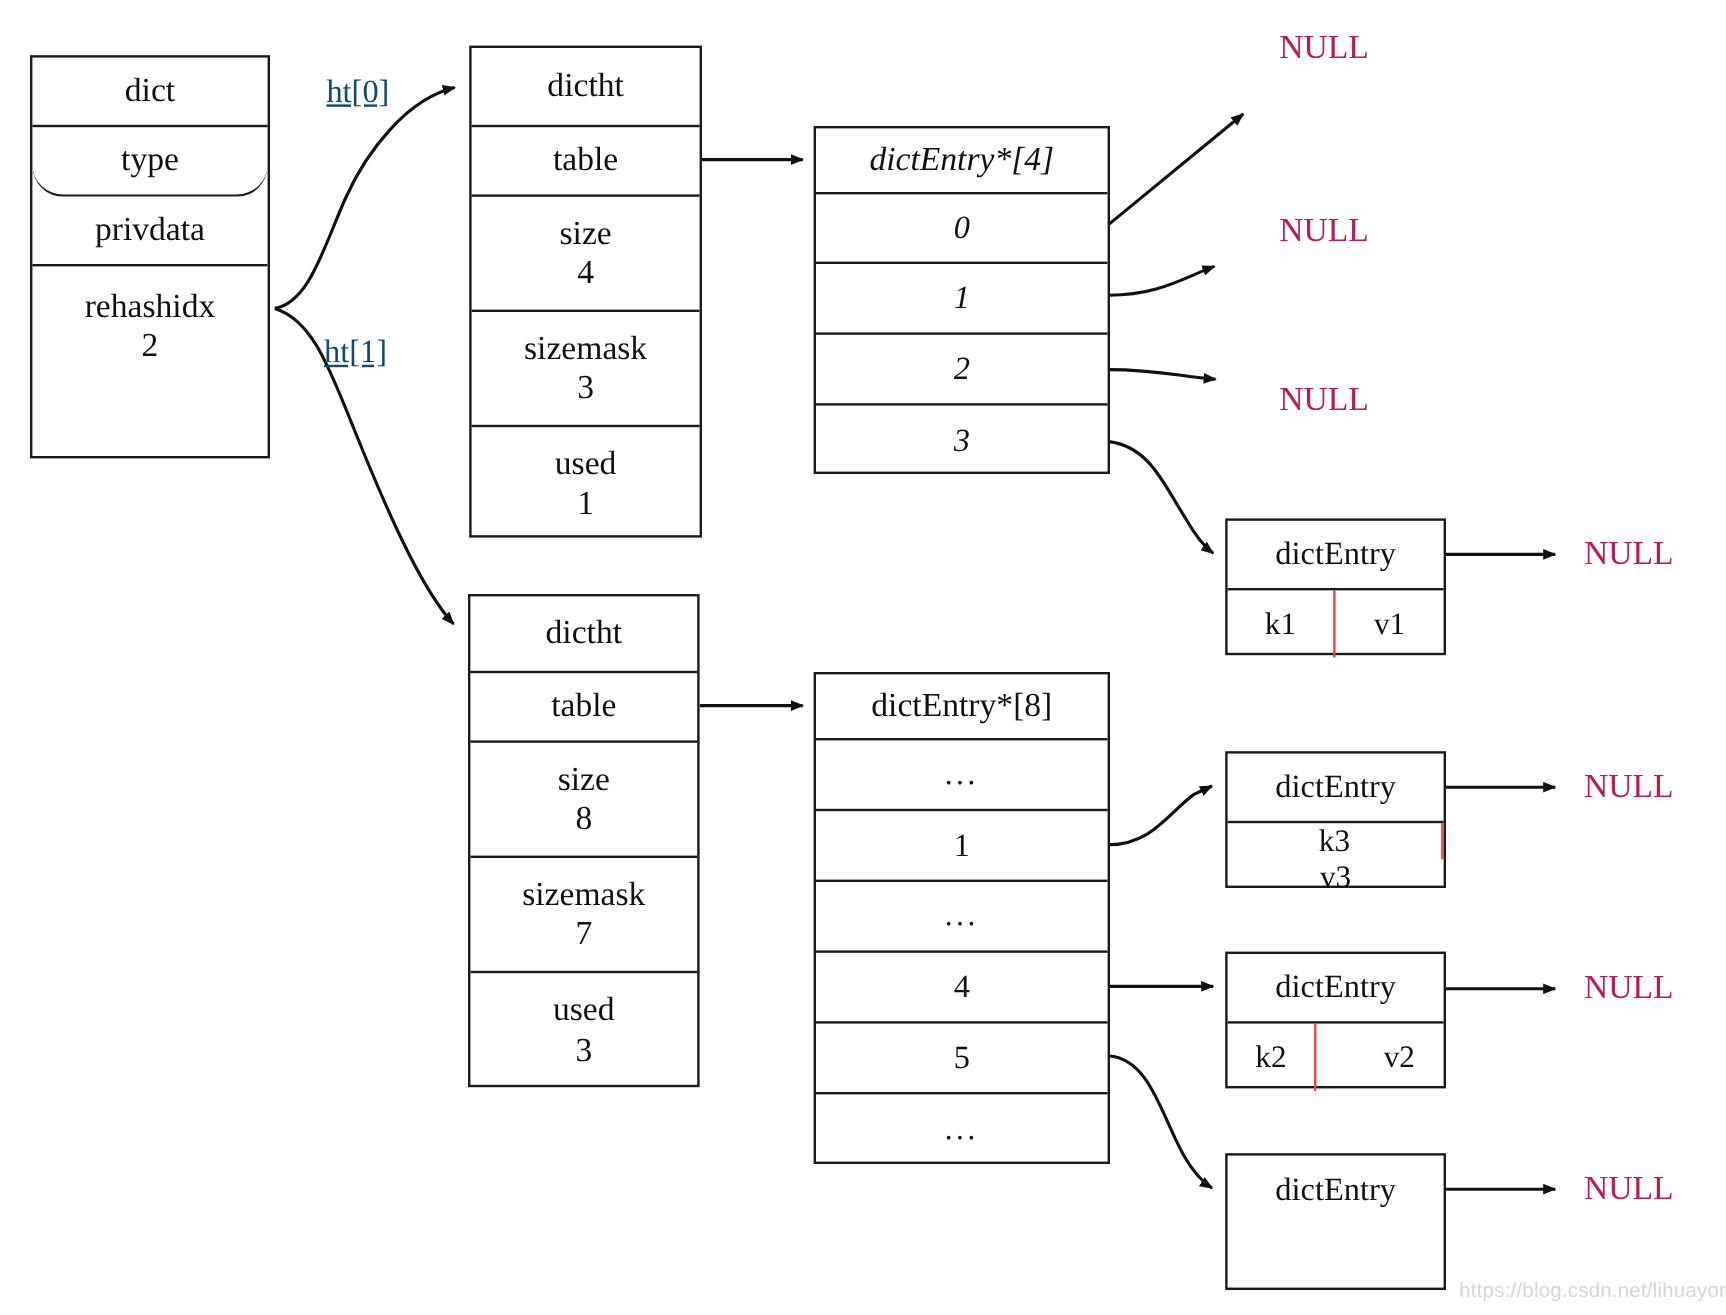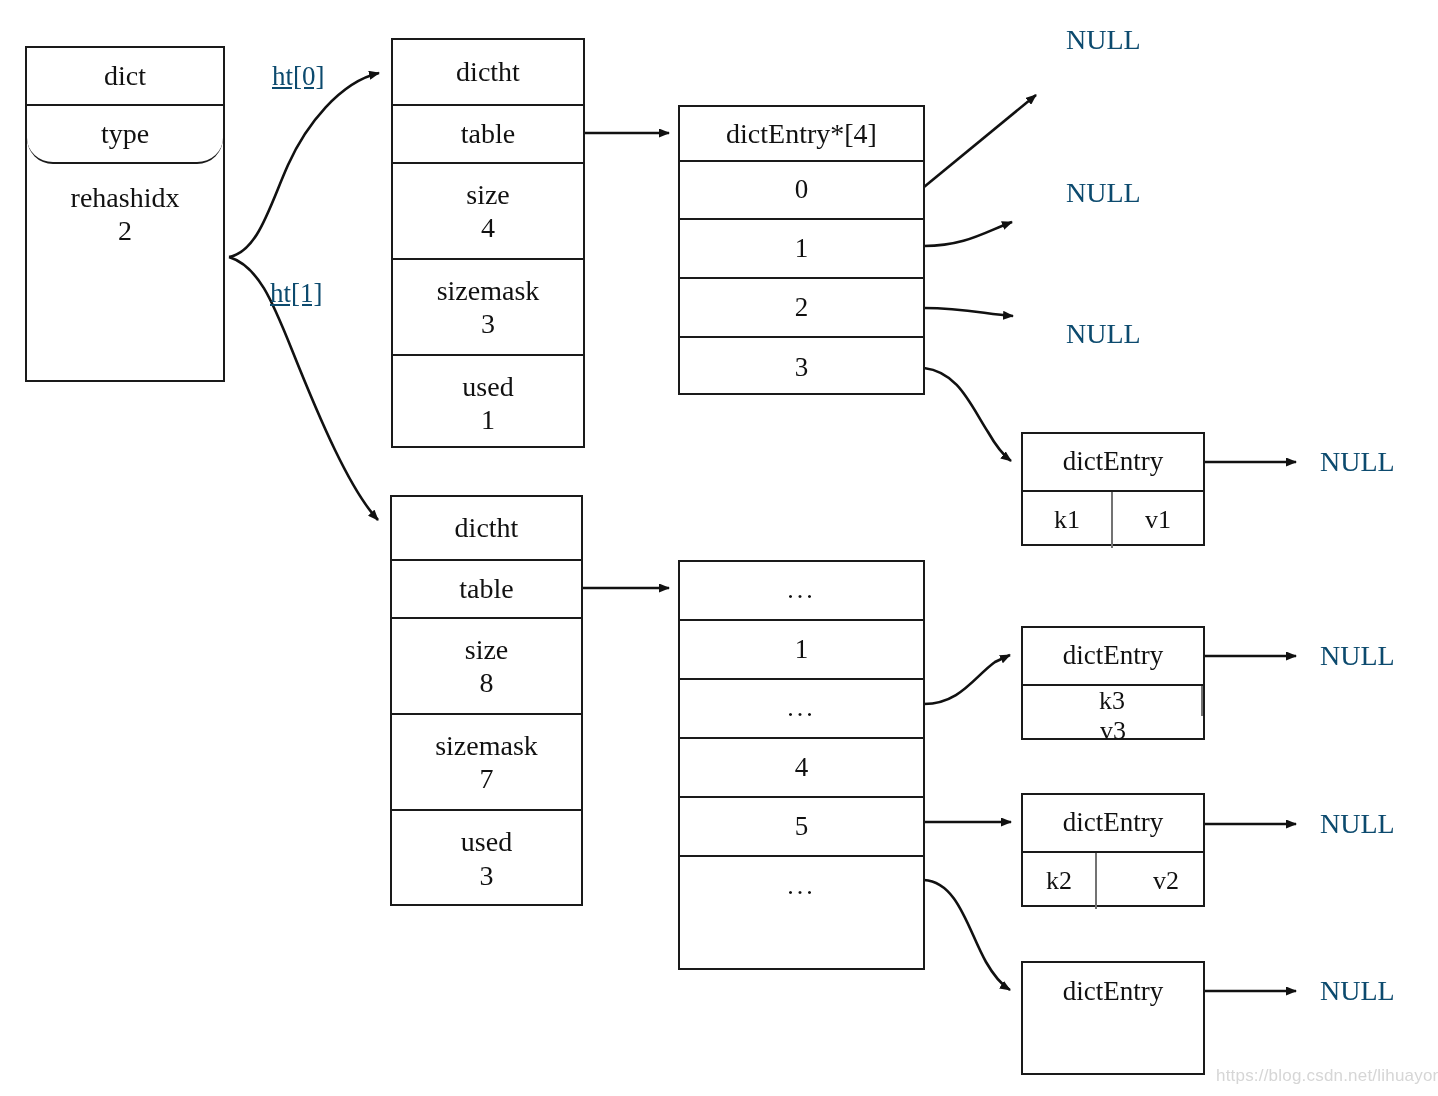--- a/index.html
+++ b/index.html
@@ -49,30 +49,30 @@
     box-sizing: border-box;
   }
   .kvcell {
     flex: 1 1 50%;
     display: flex;
     align-items: center;
     justify-content: center;
     box-sizing: border-box;
     color: #111111;
   }
-  .kvcell.left { border-right: 2px solid #737373; }
+  .kvcell.left { border-right: 2px solid #ef4444; }
   .edge-label {
     position: absolute;
     color: #0c4a6e;
     white-space: nowrap;
     text-decoration: underline;
   }
   .null-label {
     position: absolute;
-    color: #0c4a6e;
+    color: #be185d;
     white-space: nowrap;
   }
   .watermark {
     position: absolute;
     color: #d6d6d6;
     font-family: "Liberation Sans", "DejaVu Sans", sans-serif;
     font-size: 17px;
     white-space: nowrap;
     letter-spacing: 0.2px;
   }
@@ -124,20 +124,23 @@
     <path d="M1205,991 L1296,991" fill="none" stroke="#111111" stroke-width="2.6" marker-end="url(#arrow)"></path>
   </svg>
 
   <div class="box" style="left:25px; top:46px; width:200px; height:336px;">
     <div class="row fs-28" style="height:58px;">
       <span class="label">dict</span>
     </div>
     <div class="row fs-28" style="height:58px;border-radius:26px;">
       <span class="label">type</span>
     </div>
+    <div class="row fs-28" style="height:58px;">
+      <span class="label">privdata</span>
+    </div>
     <div class="row fs-28" style="height:100px;">
       <span class="label">rehashidx</span>
       <span class="value">2</span>
     </div>
   </div>
 
   <div class="box" style="left:391px; top:38px; width:194px; height:410px;">
     <div class="row fs-28" style="height:66px;">
       <span class="label">dictht</span>
     </div>
@@ -151,21 +154,21 @@
     <div class="row fs-28" style="height:96px;">
       <span class="label">sizemask</span>
       <span class="value">3</span>
     </div>
     <div class="row fs-28" style="height:94px;">
       <span class="label">used</span>
       <span class="value">1</span>
     </div>
   </div>
 
-  <div class="box" style="left:678px; top:105px; width:247px; height:290px;">
+  <div class="box" style="left:678px; top:105px; width:247px; height:290px;font-style:italic;">
     <div class="row fs-28" style="height:55px;">
       <span class="label">dictEntry*[4]</span>
     </div>
     <div class="row fs-27" style="height:58px;">
       <span class="value">0</span>
     </div>
     <div class="row fs-27" style="height:59px;">
       <span class="value">1</span>
     </div>
     <div class="row fs-27" style="height:59px;">
@@ -191,20 +194,23 @@
       <span class="label">sizemask</span>
       <span class="value">7</span>
     </div>
     <div class="row fs-28" style="height:95px;">
       <span class="label">used</span>
       <span class="value">3</span>
     </div>
   </div>
 
   <div class="box" style="left:678px; top:560px; width:247px; height:410px;">
+    <div class="row fs-28" style="height:55px;">
+      <span class="label">dictEntry*[8]</span>
+    </div>
     <div class="row dots" style="height:59px;">
       <span class="value">...</span>
     </div>
     <div class="row fs-27" style="height:59px;">
       <span class="value">1</span>
     </div>
     <div class="row dots" style="height:59px;">
       <span class="value">...</span>
     </div>
     <div class="row fs-27" style="height:59px;">

